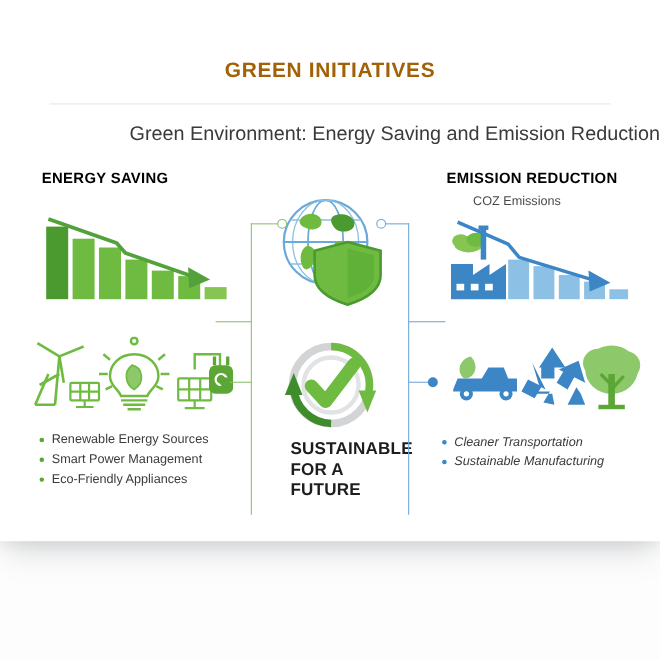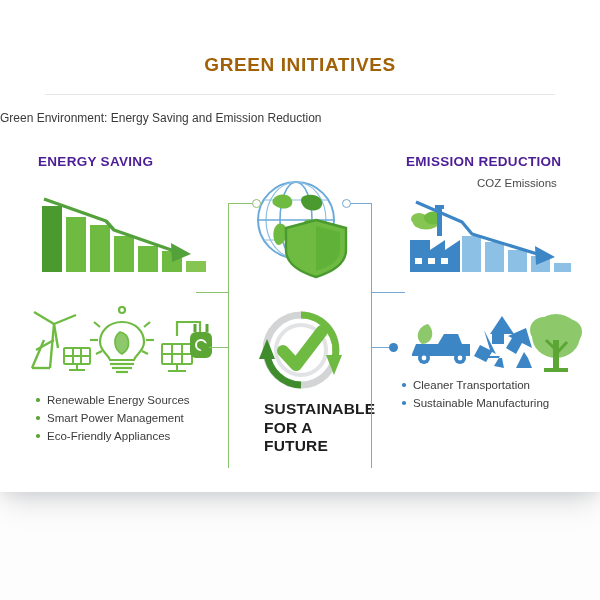--- a/index.html
+++ b/index.html
@@ -53,42 +53,41 @@
     top: 94px;
     width: 510px;
     height: 1px;
     background: #e6e7e9;
   }
   #subtitle {
     position: absolute;
     left: 0;
     top: 111px;
     width: 600px;
-    text-align: left;
-    font-size: 12px;
+    text-align: right;
+    font-size: 18px;
     color: #3a3a3c;
   }
 
   
   .sec-head {
     position: absolute;
     font-size: 13.5px;
     font-weight: bold;
     letter-spacing: 0.3px;
-    color: #4c1d95;
+    color: #000000;
   }
   #head-left  { left: 38px;  top: 154px; }
   #head-right { left: 406px; top: 154px; }
   #sub-right {
     position: absolute;
     left: 430px;
     top: 177px;
     font-size: 11.5px;
     color: #4a4a4c;
-    margin-left: 47px;
   }
 
   
   .conn { position: absolute; }
   .v-line { width: 1.4px; }
   .h-line { height: 1.4px; }
 
   .conn.green { background: #8dc26f; }
   .conn.blue  { background: #74a9d8; }
 
@@ -137,21 +136,21 @@
   }
 
   
   .bullets {
     position: absolute;
     font-size: 11.5px;
     line-height: 18px;
     color: #3b3b3d;
   }
   #bullets-left  { left: 34px;  top: 391px; width: 190px; }
-  #bullets-right { left: 400px; top: 376px; width: 200px; }
+  #bullets-right { left: 400px; top: 393px; width: 200px; font-style: italic; }
 
   .bullets .row {
     position: relative;
     padding-left: 13px;
     white-space: nowrap;
   }
   .bullets .row::before {
     content: "";
     position: absolute;
     left: 2px;

